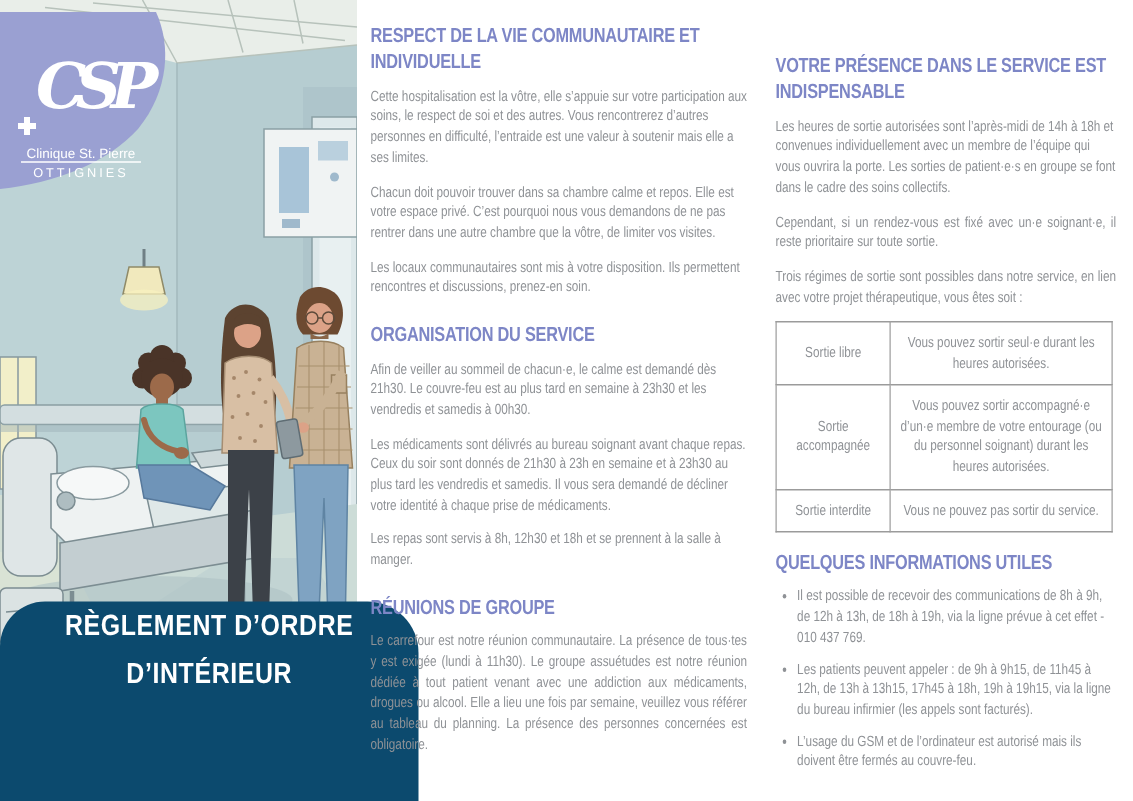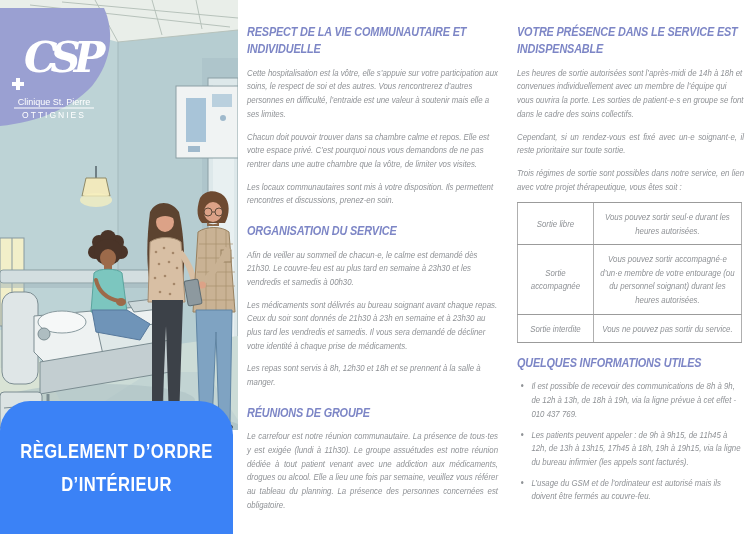--- a/index.html
+++ b/index.html
@@ -5,32 +5,32 @@
   * { box-sizing: border-box; }
   html, body { margin: 0; padding: 0; }
   body {
     width: 755px; height: 534px; position: relative;
     background: #ffffff; overflow: hidden;
     font-family: "Liberation Sans", sans-serif;
   }
   .illu { position: absolute; left: 0; top: 0; width: 238px; height: 430px; }
   .logo-tab { position: absolute; left: 0; top: 8px; width: 122px; height: 122px; }
   .title-panel {
-    position: absolute; left: 0; top: 401px; width: 233px; height: 133px;
-    background: #3b82f6; border-radius: 30px 34px 0 0;
-    display: flex; align-items: center; justify-content: center;
+    position: absolute; left: 0; top: 401px; width: 279px; height: 133px;
+    background: #0c4a6e; border-radius: 30px 34px 0 0;
+    display: flex; justify-content: center;
   }
   .title-text {
     width: 118%; transform: scaleX(0.85); transform-origin: center;
     font-size: 19.5px; font-weight: bold; color: #ffffff;
     text-align: center; line-height: 1.65; letter-spacing: 0.5px;
   }
-  .col { position: absolute; top: 12px; font-style: italic; }
+  .col { position: absolute; top: 4px; }
   .col-mid   { left: 247px; width: 251px; }
-  .col-right { left: 517px; width: 227px; }
+  .col-right { left: 517px; width: 227px; margin-top: 20px; }
   .col-inner { width: 125%; transform: scaleX(0.8); transform-origin: top left; }
   h2.sec {
     color: #7d86c6; font-size: 13.6px; line-height: 1.28; font-weight: bold;
     margin: 11px 0 8px; letter-spacing: -0.2px;
   }
   h2.sec.mid-gap { margin-top: 15px; }
   p.body {
     color: #8f9296; font-size: 9.8px; line-height: 1.4; margin: 0 0 9px;
   }
   p.just { text-align: justify; }

